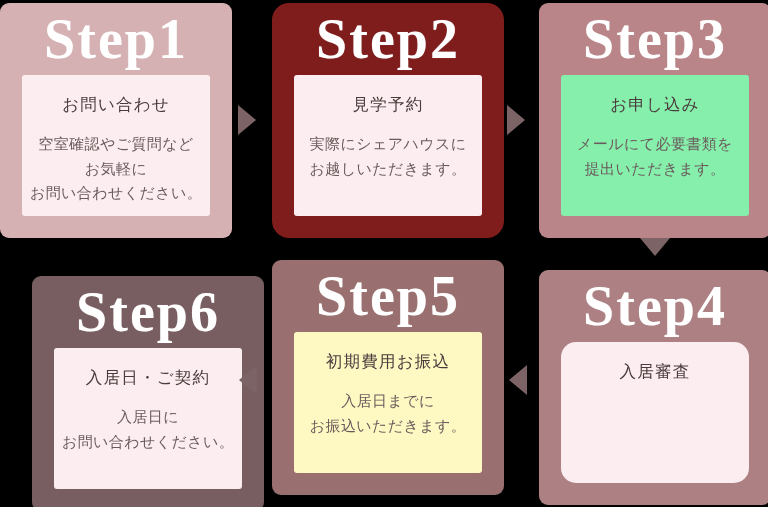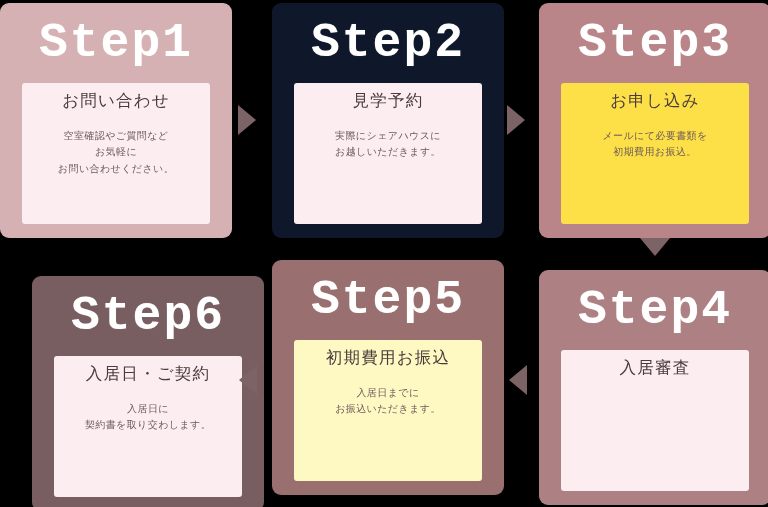--- a/index.html
+++ b/index.html
@@ -24,58 +24,58 @@
     width: 232px;
     height: 235px;
     border-radius: 9px;
     box-sizing: border-box;
     display: flex;
     flex-direction: column;
     align-items: center;
     overflow: hidden;
   }
   .card-step {
-    font-family: Liberation Mono, monospace;
+    font-family: Liberation Serif, serif;
     font-weight: 700;
     color: #ffffff;
-    font-size: 48px;
+    font-size: 56px;
     line-height: 1;
     letter-spacing: 2px;
-    height: 80px;
+    height: 72px;
     display: flex;
     align-items: center;
     justify-content: center;
     width: 100%;
     text-shadow: 0 0 1px rgba(255,255,255,0.25);
   }
   .card-body {
     width: 188px;
     height: 141px;
     background: #fceef0;
     border-radius: 3px;
     display: flex;
     flex-direction: column;
     align-items: center;
-    padding-top: 8px;
+    padding-top: 20px;
     box-sizing: border-box;
   }
   .card-title {
     font-family: "Liberation Sans", sans-serif;
     font-size: 16.5px;
     font-weight: 400;
     color: #4a3b3d;
     letter-spacing: 1.2px;
     line-height: 1.2;
     text-align: center;
     white-space: nowrap;
   }
   .card-desc {
     margin-top: 17px;
     font-family: "Liberation Sans", sans-serif;
-    font-size: 10px;
+    font-size: 15px;
     color: #6b5a5c;
     line-height: 1.65;
     text-align: center;
     letter-spacing: 0.4px;
     white-space: pre-line;
   }
 
   
   .pos-r1c1 { left: 0px;   top: 3px; }
   .pos-r1c2 { left: 272px; top: 3px; }
@@ -119,59 +119,59 @@
   <div class="card pos-r1c1" style="background-color: rgb(213, 177, 179);">
     <div class="card-step">Step1</div>
     <div class="card-body" style="background-color: rgb(252, 238, 240);">
       <div class="card-title">お問い合わせ</div>
       <div class="card-desc">空室確認やご質問など
 お気軽に
 お問い合わせください。</div>
     </div>
   </div>
 
-  <div class="card pos-r1c2" style="background-color: #0f172a;">
+  <div class="card pos-r1c2" style="background-color: #7f1d1d; border-radius: 17px;">
     <div class="card-step">Step2</div>
     <div class="card-body" style="background-color: rgb(252, 238, 240);">
       <div class="card-title">見学予約</div>
       <div class="card-desc">実際にシェアハウスに
 お越しいただきます。</div>
     </div>
   </div>
 
   <div class="card pos-r1c3" style="background-color: rgb(185, 133, 137);">
     <div class="card-step">Step3</div>
-    <div class="card-body" style="background-color: #fde047;">
+    <div class="card-body" style="background-color: #86efac;">
       <div class="card-title">お申し込み</div>
       <div class="card-desc">メールにて必要書類を
-初期費用お振込。</div>
+提出いただきます。</div>
     </div>
   </div>
 
   <div class="card pos-r2c1" style="background-color: rgb(121, 94, 97);">
     <div class="card-step">Step6</div>
     <div class="card-body" style="background-color: rgb(252, 238, 240);">
       <div class="card-title">入居日・ご契約</div>
       <div class="card-desc">入居日に
-契約書を取り交わします。</div>
+お問い合わせください。</div>
     </div>
   </div>
 
   <div class="card pos-r2c2" style="background-color: rgb(153, 111, 111);">
     <div class="card-step">Step5</div>
     <div class="card-body" style="background-color: #fef9c3;">
       <div class="card-title">初期費用お振込</div>
       <div class="card-desc">入居日までに
 お振込いただきます。</div>
     </div>
   </div>
 
   <div class="card pos-r2c3" style="background-color: rgb(173, 129, 132);">
     <div class="card-step">Step4</div>
-    <div class="card-body" style="background-color: rgb(252, 238, 240);">
+    <div class="card-body" style="background-color: rgb(252, 238, 240); border-radius: 15px;">
       <div class="card-title">入居審査</div>
     </div>
   </div>
 
   <div class="arrow arrow-right ar-1-2" style="border-left-color: rgb(124, 99, 102);"></div>
   <div class="arrow arrow-right ar-2-3" style="border-left-color: rgb(124, 99, 102);"></div>
   <div class="arrow arrow-down ar-3-4" style="border-top-color: rgb(124, 99, 102);"></div>
   <div class="arrow arrow-left ar-4-5" style="border-right-color: rgb(124, 99, 102);"></div>
   <div class="arrow arrow-left ar-5-6" style="border-right-color: rgb(124, 99, 102);"></div>
 

